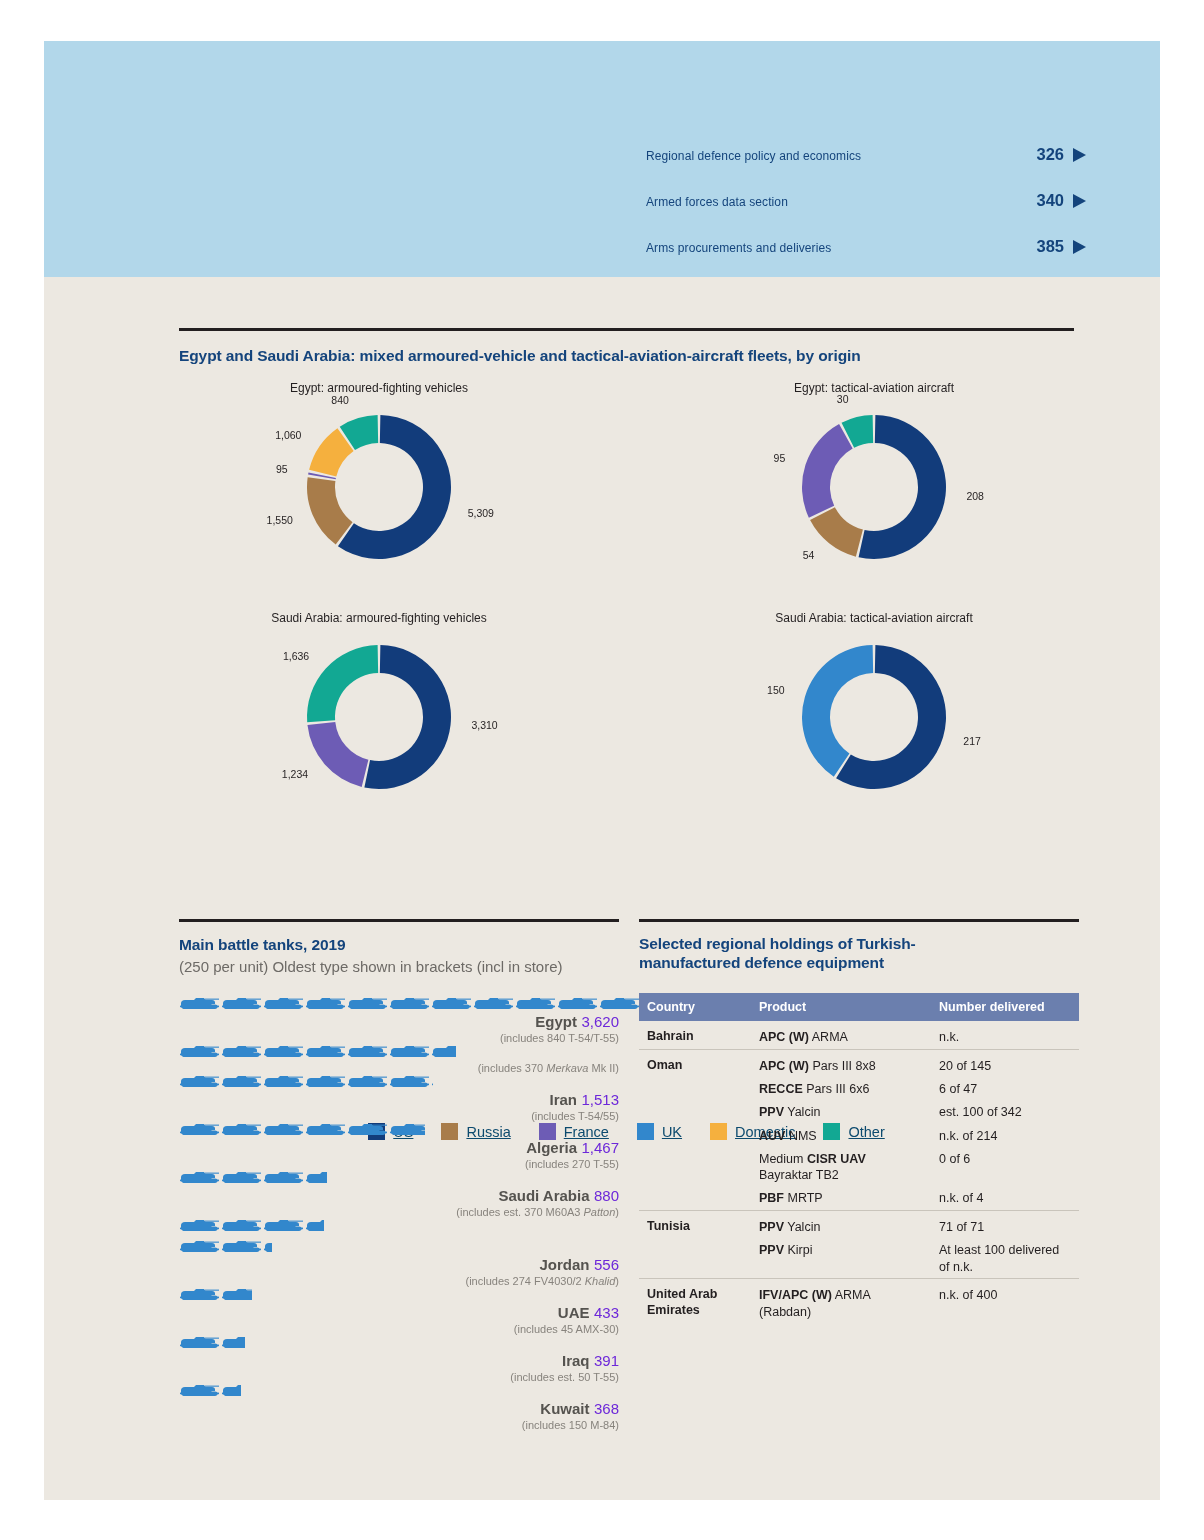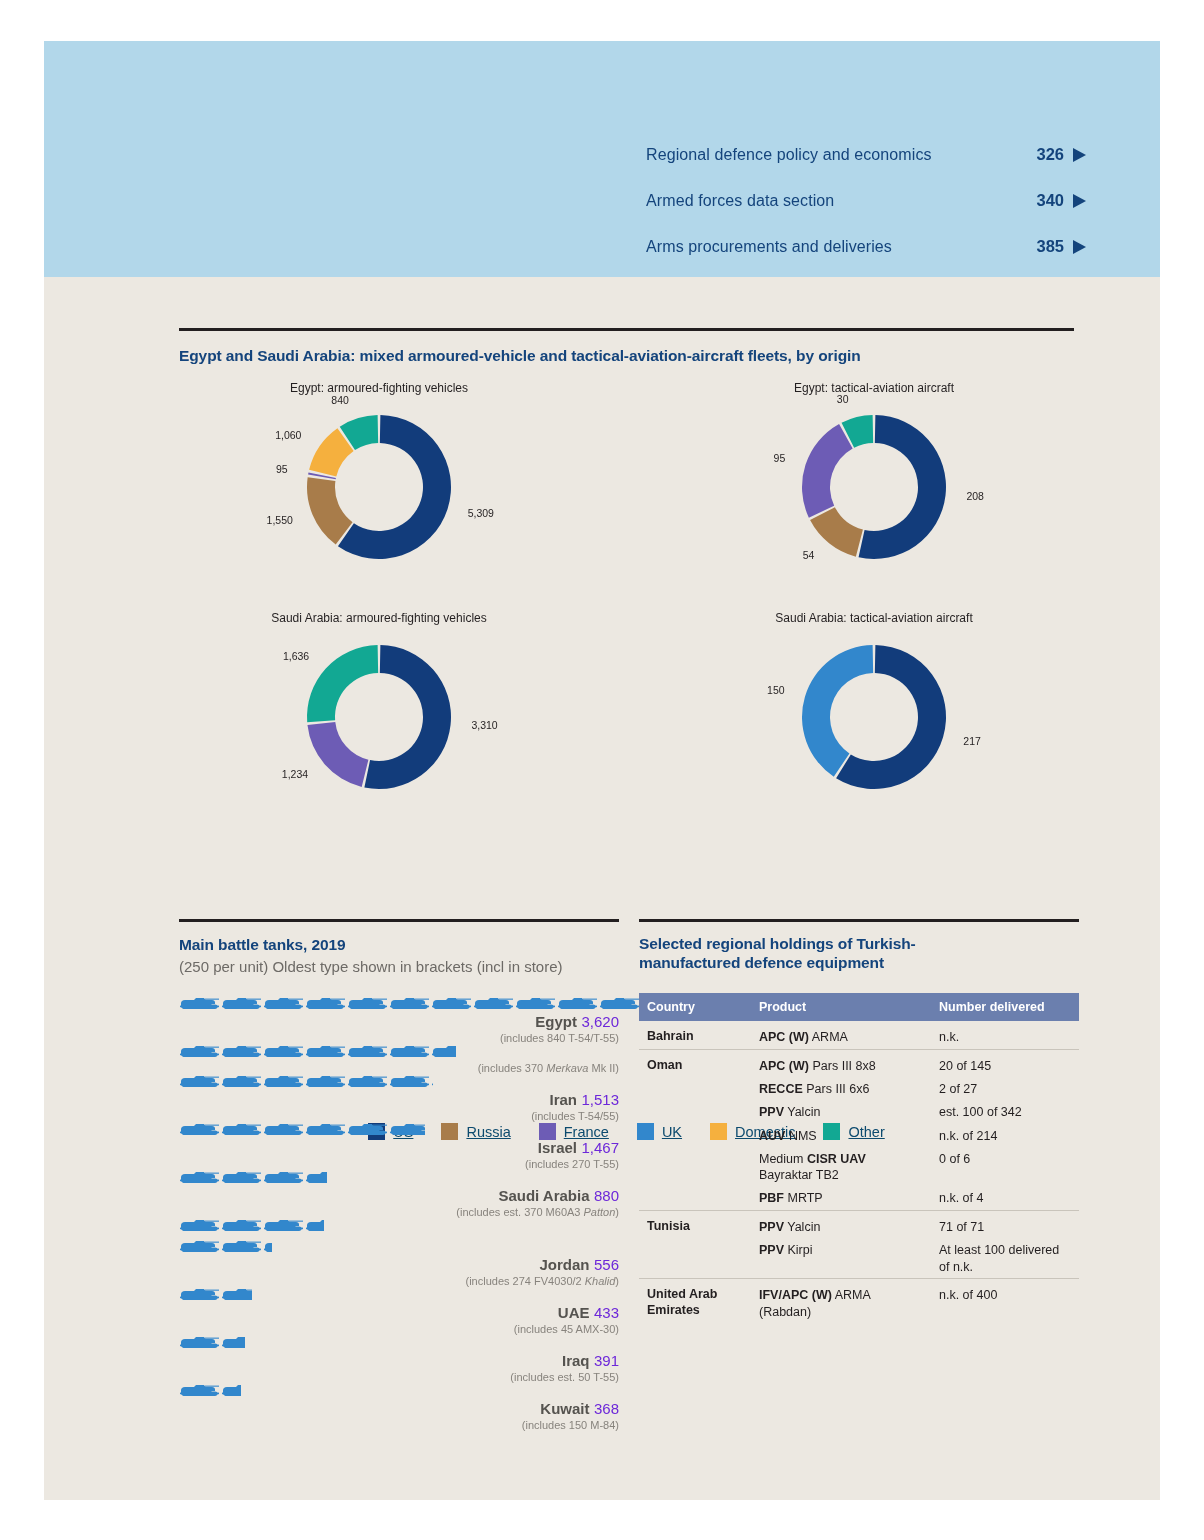--- a/index.html
+++ b/index.html
@@ -1,21 +1,21 @@
 <!DOCTYPE html>
 <html><head>
 <meta charset="utf-8">
 <style>
   html,body{margin:0;padding:0;background:#ffffff;}
   body{width:1204px;height:1540px;font-family:"Liberation Sans",sans-serif;overflow:hidden;}
   .page{position:absolute;left:44px;top:41px;width:1116px;height:1459px;background:#ece8e1;}
   .blueband{position:absolute;left:0;top:0;width:1116px;height:236px;background:#b2d7ea;}
   .toc{position:absolute;right:74px;top:104px;width:440px;}
   .toc-row{display:flex;align-items:baseline;justify-content:space-between;margin-bottom:27px;}
-  .toc-label{font-size:16px;color:#14447c;letter-spacing:.1px;}
+  .toc-label{font-size:12px;color:#14447c;letter-spacing:.1px;}
   .toc-right{display:flex;align-items:center;gap:9px;}
   .toc-page{font-size:16.5px;color:#14447c;font-weight:600;}
   .tri{width:0;height:0;border-left:13px solid #14447c;border-top:7.5px solid transparent;border-bottom:7.5px solid transparent;}
 
   .rule{height:2.5px;background:#231f20;}
   .sec-title{font-size:15.5px;font-weight:bold;color:#14447c;letter-spacing:-.1px;}
 
   .charts{position:absolute;left:135px;top:287px;width:895px;}
   .chart-title{font-size:12px;color:#231f20;text-align:center;}
   .donut-grid{position:relative;width:895px;height:470px;margin-top:16px;}
@@ -346,21 +346,21 @@
                 <rect x="1" y="8.6" width="39" height="1.6" fill="#3287cc"></rect>
                 <rect x="26" y="1.6" width="14" height="1.1" fill="#3287cc"></rect>
               </svg></span>
             <span style="display:inline-block;overflow:hidden;width:36px;"><svg width="41" height="15" viewBox="0 0 41 15">
                 <path fill="#3287cc" d="M6 3h9l2-2h8l1.5 2H33c2 0 3 1 3 2.5V7h-3l-1 .6H36c1.6 0 2.6.9 2.6 2.2S37.6 12 36 12H6c-2.3 0-4-1.2-4-2.6V6.2C2 4.5 3.4 3 6 3z"></path>
                 <rect x="1" y="8.6" width="39" height="1.6" fill="#3287cc"></rect>
                 <rect x="26" y="1.6" width="14" height="1.1" fill="#3287cc"></rect>
               </svg></span>
           </div>
           <div class="mbt-txt">
-            <div><span class="mbt-name">Israel</span> <span class="mbt-num">1,467</span></div>
+            <div><span class="mbt-name">Algeria</span> <span class="mbt-num">1,467</span></div>
             <div class="mbt-note">(includes 270 T-55)</div>
           </div>
         </div>
         <div class="mbt-row">
           <div class="icons">
             <span style="display:inline-block;margin-right:1px;"><svg width="41" height="15" viewBox="0 0 41 15">
                 <path fill="#3287cc" d="M6 3h9l2-2h8l1.5 2H33c2 0 3 1 3 2.5V7h-3l-1 .6H36c1.6 0 2.6.9 2.6 2.2S37.6 12 36 12H6c-2.3 0-4-1.2-4-2.6V6.2C2 4.5 3.4 3 6 3z"></path>
                 <rect x="1" y="8.6" width="39" height="1.6" fill="#3287cc"></rect>
                 <rect x="26" y="1.6" width="14" height="1.1" fill="#3287cc"></rect>
               </svg></span>
@@ -510,21 +510,21 @@
             <td class="num">n.k.</td>
           </tr>
           <tr class="grp">
             <td class="country">Oman</td>
             <td class="prod"><span class="b">APC (W)</span><span class="i"> Pars</span> III 8x8</td>
             <td class="num">20 of 145</td>
           </tr>
           <tr>
             <td class="country"></td>
             <td class="prod"><span class="b">RECCE</span><span class="i"> Pars</span> III 6x6</td>
-            <td class="num">2 of 27</td>
+            <td class="num">6 of 47</td>
           </tr>
           <tr>
             <td class="country"></td>
             <td class="prod"><span class="b">PPV</span><span class="i"> Yalcin</span></td>
             <td class="num">est. 100 of 342</td>
           </tr>
           <tr>
             <td class="country"></td>
             <td class="prod"><span class="b">AUV</span> NMS</td>
             <td class="num">n.k. of 214</td>

